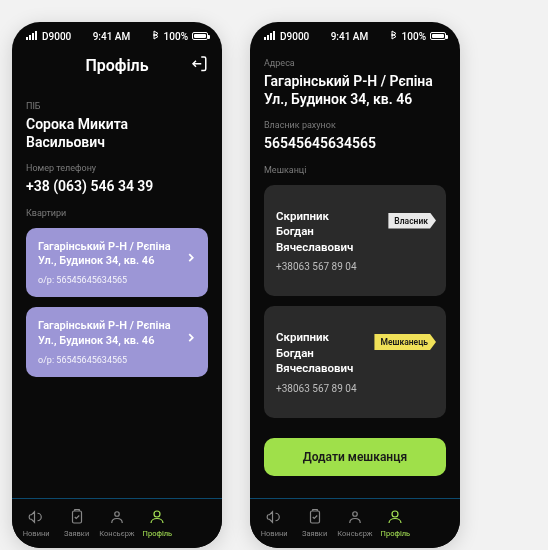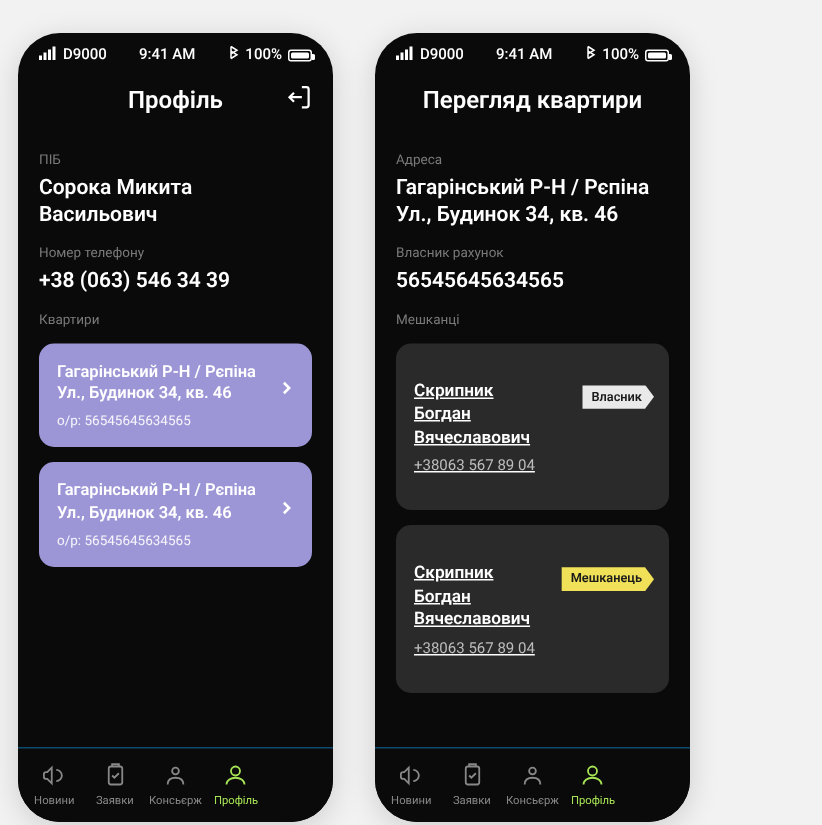--- a/index.html
+++ b/index.html
@@ -88,21 +88,20 @@
     right: 10px;
     top: 50%;
     transform: translateY(-65%);
   }
   .resident-card {
     background: #2a2a2a;
     border-radius: 10px;
     padding: 24px 12px;
     margin-top: 10px;
     position: relative;
-    text-decoration: underline;
   }
   .resident-name {
     font-size: 11.5px;
     font-weight: 600;
     line-height: 1.35;
     padding-right: 70px;
   }
   .resident-phone {
     font-size: 10px;
     margin-top: 6px;
@@ -288,23 +287,20 @@
       </span>
       <span>100%</span>
       <span class="battery">
           <span class="battery-body">
             <span class="battery-fill"></span>
           </span>
         </span>
     </div>
   </div>
 
-  <div class="header">
-    <div class="header-title">Перегляд квартири</div>
-  </div>
 
   <div class="content">
     <div class="label">Адреса</div>
     <div class="value-lg">Гагарінський Р-Н / Рєпіна Ул., Будинок 34, кв. 46</div>
 
     <div class="label">Власник рахунок</div>
     <div class="value-lg">56545645634565</div>
 
     <div class="label">Мешканці</div>
 
@@ -313,20 +309,21 @@
       <div class="resident-phone">+38063 567 89 04</div>
       <div class="badge owner">Власник</div>
     </div>
 
     <div class="resident-card">
       <div class="resident-name">Скрипник Богдан Вячеславович</div>
       <div class="resident-phone">+38063 567 89 04</div>
       <div class="badge resident">Мешканець</div>
     </div>
 
+    <div class="add-btn">Додати мешканця</div>
   </div>
 
   <div class="tabbar">
     <div class="tab">
       <div class="tab-icon">
         <svg width="18" height="18" viewBox="0 0 24 24" fill="none" stroke="#888" stroke-width="1.6">
             <path d="M3 11v2a2 2 0 0 0 2 2h1l4 4V5L6 9H5a2 2 0 0 0-2 2z"></path>
             <path d="M14 7a5 5 0 0 1 0 10"></path>
           </svg>
       </div>

